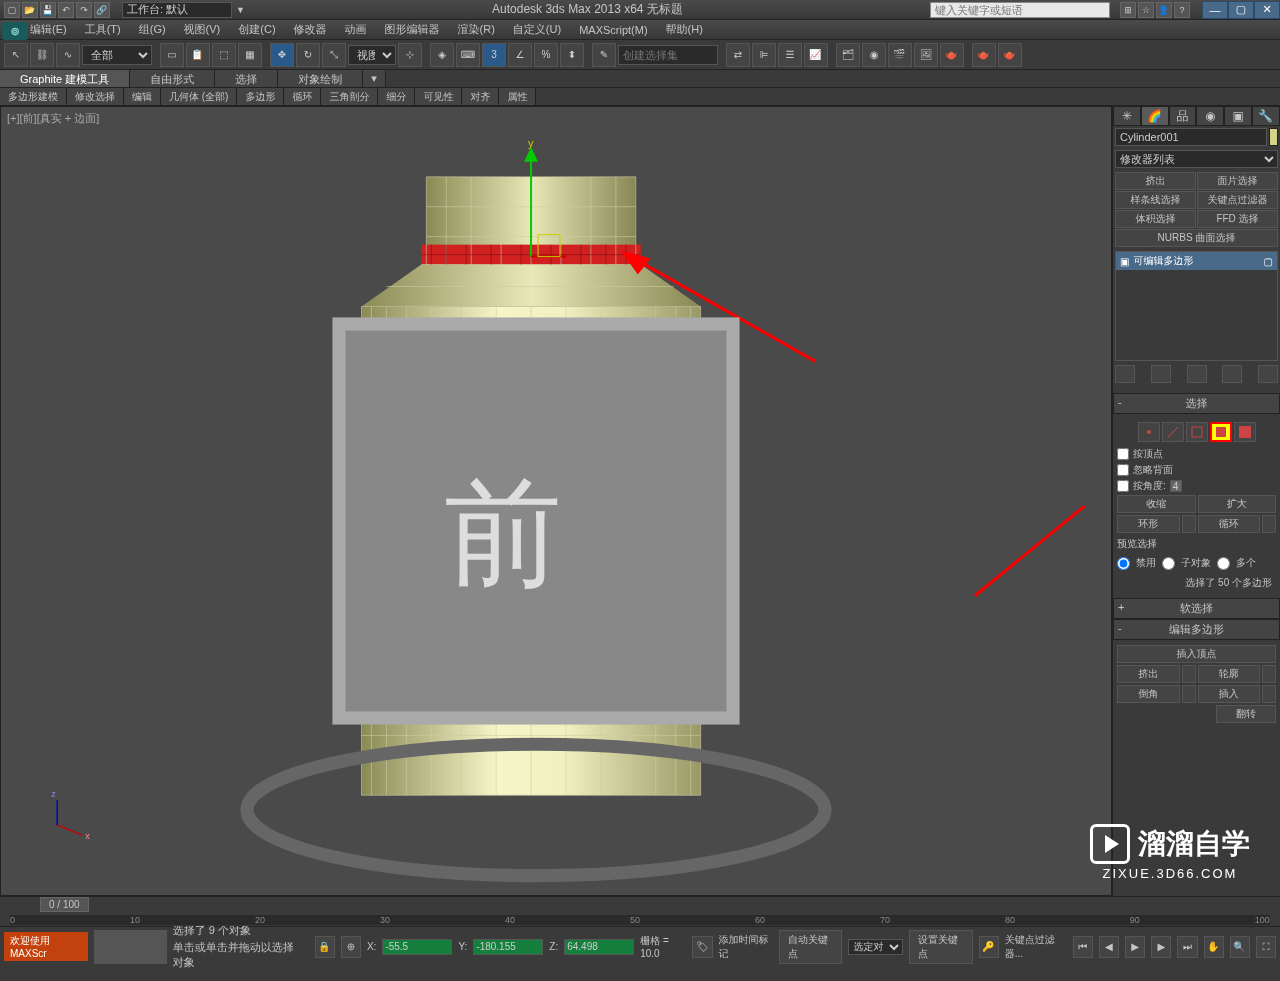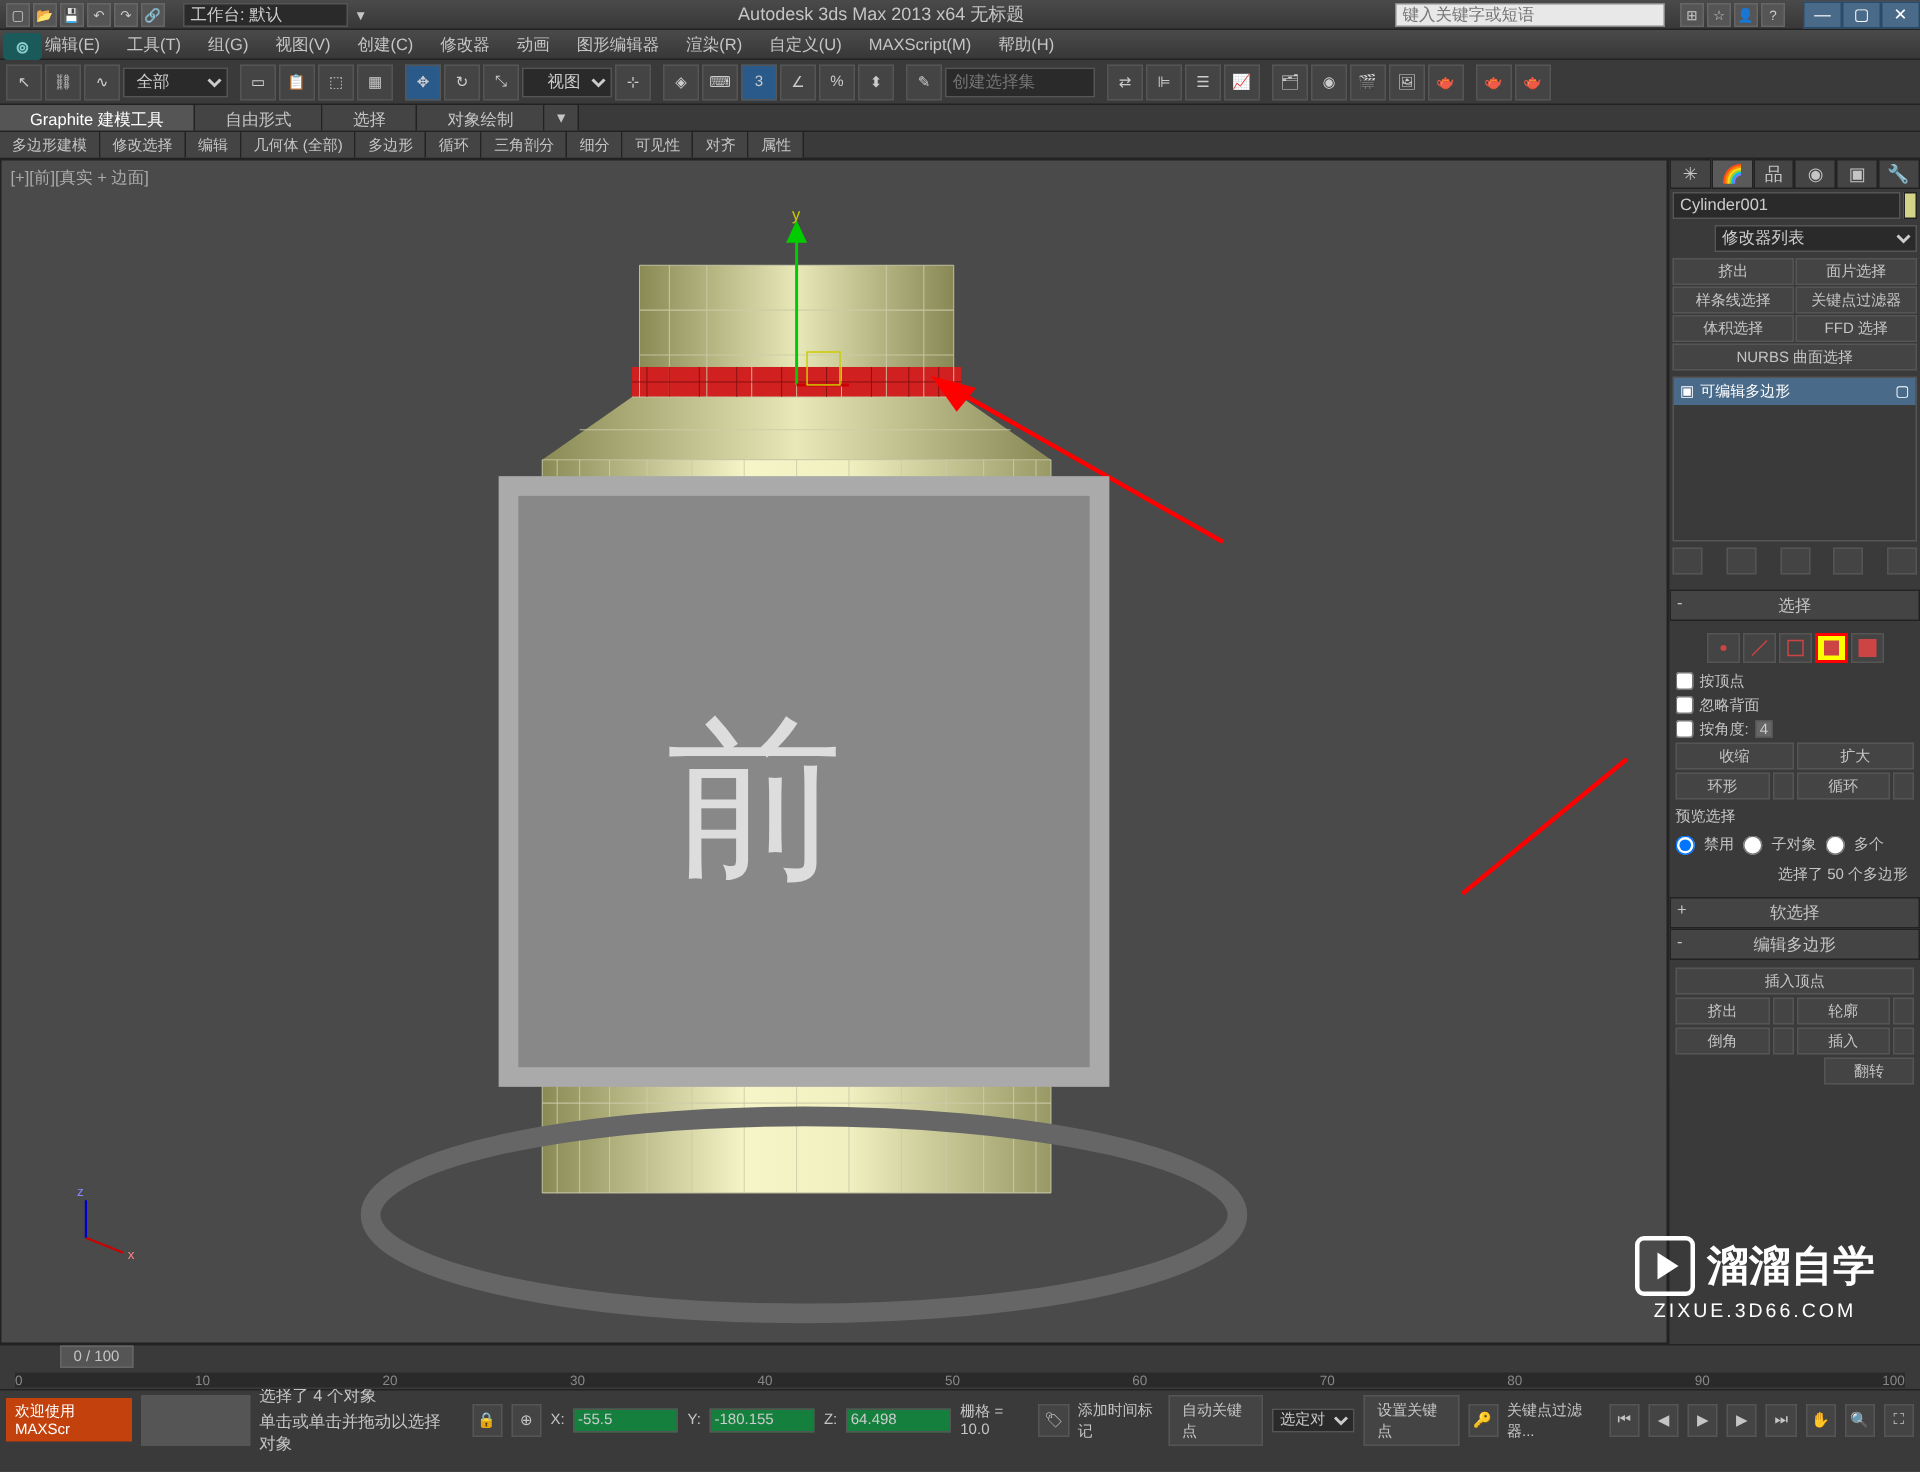--- a/index.html
+++ b/index.html
@@ -39,21 +39,21 @@
 .viewport svg { width:100%; height:100%;}
 .viewcube { position:absolute; top:20px; right:20px; width:60px;height:60px; }
 
 .cmdpanel { width: 168px; background: #3a3a3a; border-left:1px solid #222; display:flex; flex-direction:column; overflow-y:auto;}
 .cmdpanel .tabs { display:flex; height:20px; }
 .cmdpanel .tabs .ptab { flex:1; background:#444;border:1px solid #222;display:flex;align-items:center;justify-content:center;font-size:12px;}
 .cmdpanel .tabs .ptab.active { background:#5a5a5a;}
 .cmdpanel .objname { display:flex; padding:2px;}
 .cmdpanel .objname input { flex:1; background:#2a2a2a;border:1px solid #555;color:#ccc;height:18px;font-size:11px;padding:0 4px;}
 .cmdpanel .colorbox { width:18px;height:18px;background:#d4d488;border:1px solid #222;margin-left:2px;}
-.cmdpanel select { width:100%; background:#2a2a2a;border:1px solid #555;color:#ccc;height:18px;font-size:11px;margin-left:28px;}
+.cmdpanel select { width:100%; background:#2a2a2a;border:1px solid #555;color:#ccc;height:18px;font-size:11px;}
 .cmdpanel .modbtns { display:grid;grid-template-columns:1fr 1fr;gap:1px;padding:2px;}
 .cmdpanel .modbtn { background:#444;border:1px solid #555;height:18px;display:flex;align-items:center;justify-content:center;font-size:10px;}
 .cmdpanel .modbtn.full{grid-column:1/3;}
 .cmdpanel .stack { height:110px;background:#3a3a3a;border:1px solid #555;margin:2px;}
 .cmdpanel .stack .item{background:#4a6a8a;color:#fff;padding:2px 4px;font-size:10px;display:flex;align-items:center;gap:4px;}
 .cmdpanel .stackbtns{display:flex;gap:2px;padding:2px;justify-content:space-between;}
 .cmdpanel .stackbtn{width:20px;height:18px;background:#444;border:1px solid #555;}
 .cmdpanel .rollout-hdr{background:#444;padding:2px 6px;font-size:11px;text-align:center;border:1px solid #222;position:relative;}
 .cmdpanel .rollout-hdr .toggle{position:absolute;left:4px;}
 .cmdpanel .rollout-body{padding:4px;background:#3a3a3a;}
@@ -146,21 +146,21 @@
   <select style="width:70px;"><option>全部</option></select>
   <div class="sep"></div>
   <div class="tbtn">▭</div>
   <div class="tbtn">📋</div>
   <div class="tbtn">⬚</div>
   <div class="tbtn">▦</div>
   <div class="sep"></div>
   <div class="tbtn active">✥</div>
   <div class="tbtn">↻</div>
   <div class="tbtn">⤡</div>
-  <select style="width:60px;text-align:right;"><option>视图</option></select>
+  <select style="width:48px;text-align:right;"><option>视图</option></select>
   <div class="tbtn">⊹</div>
   <div class="sep"></div>
   <div class="tbtn">◈</div>
   <div class="tbtn">⌨</div>
   <div class="tbtn active" style="background:#2a5a8a;">3</div>
   <div class="tbtn">∠</div>
   <div class="tbtn">%</div>
   <div class="tbtn">⬍</div>
   <div class="sep"></div>
   <div class="tbtn">✎</div>
@@ -470,21 +470,21 @@
       <span>80</span>
     <span>90</span>
       <span>100</span>
   </div>
 </div>
 
 <div class="statusbar">
   <div class="welcome">欢迎使用  MAXScr</div>
   <div class="minitrack"></div>
   <div style="display:flex;flex-direction:column;gap:2px;">
-    <div class="sel-text">选择了 4 个对象</div>
+    <div class="sel-text">选择了 9 个对象</div>
     <div class="sel-text">单击或单击并拖动以选择对象</div>
   </div>
   <div style="flex:1;"></div>
   <div class="sbtn">🔒</div>
   <div class="sbtn">⊕</div>
   <span style="font-size:10px;">X:</span>
     <input class="coordbox" value="-55.5" style="">
   <span style="font-size:10px;">Y:</span>
     <input class="coordbox" value="-180.155" style="">
   <span style="font-size:10px;">Z:</span>

